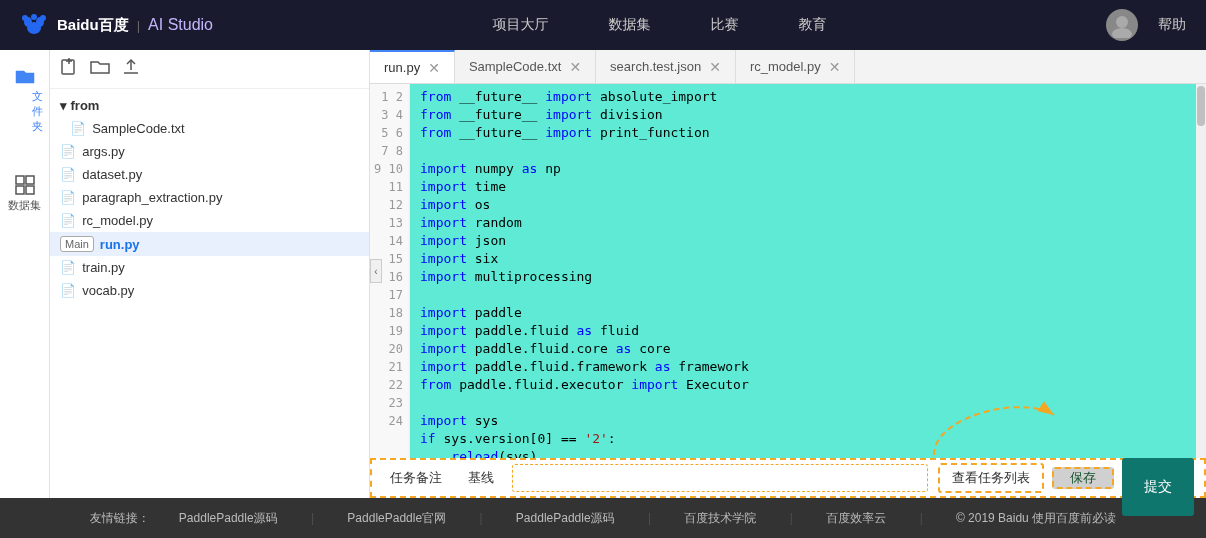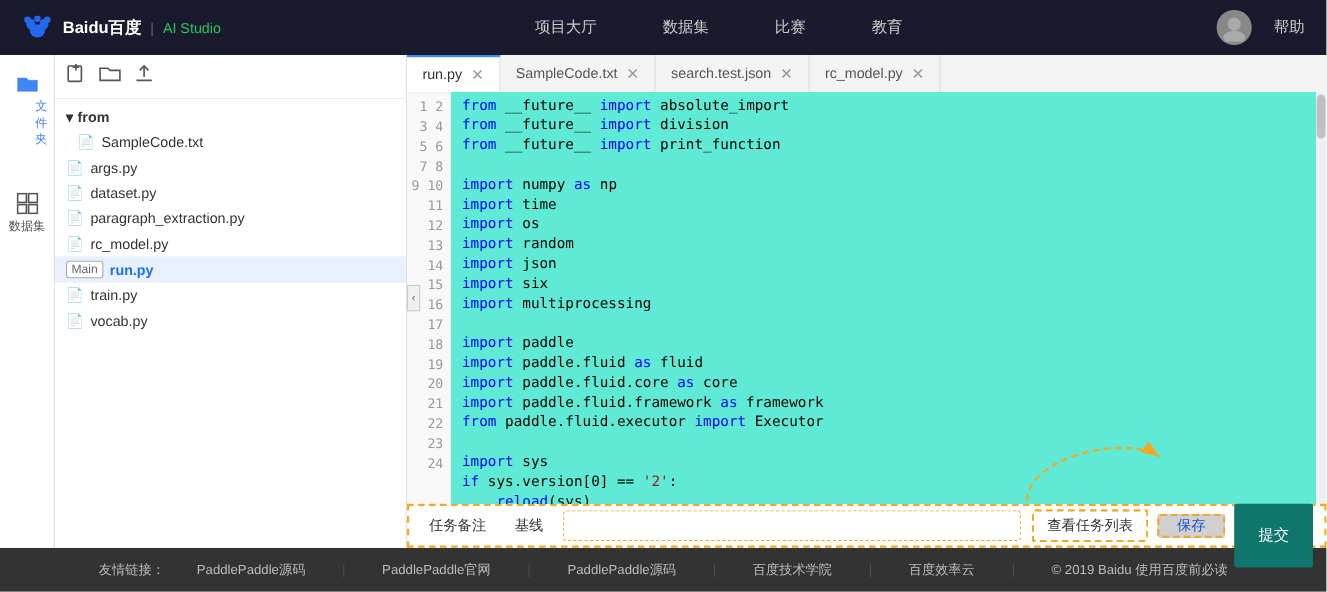--- a/index.html
+++ b/index.html
@@ -23,22 +23,22 @@
       font-size: 18px;
       font-weight: bold;
       color: #4285f4;
       margin-right: 8px;
     }
     .topnav-logo-divider {
       color: #666;
       margin-right: 8px;
     }
     .topnav-logo-text {
-      color: #22c55e;
-      font-size: 13px;
+      color: #c4b5fd;
+      font-size: 16px;
     }
     .topnav-menu {
       display: flex;
       flex: 1;
       justify-content: center;
       gap: 60px;
     }
     .topnav-menu-item {
       color: #ccc;
       cursor: pointer;
@@ -304,21 +304,21 @@
       border: 2px dashed #f5a623;
       background: #fff;
       color: #333;
       padding: 4px 12px;
       font-size: 13px;
       cursor: pointer;
       border-radius: 3px;
     }
     .btn-save {
       background: #d0d0d0;
-      color: #1d4ed8;
+      color: #14532d;
       border: none;
       padding: 0 16px;
       font-size: 13px;
       cursor: pointer;
       border-radius: 3px;
       border: 2px dashed #f5a623;
     }
     .btn-submit {
       background: #0f766e;
       color: #fff;

